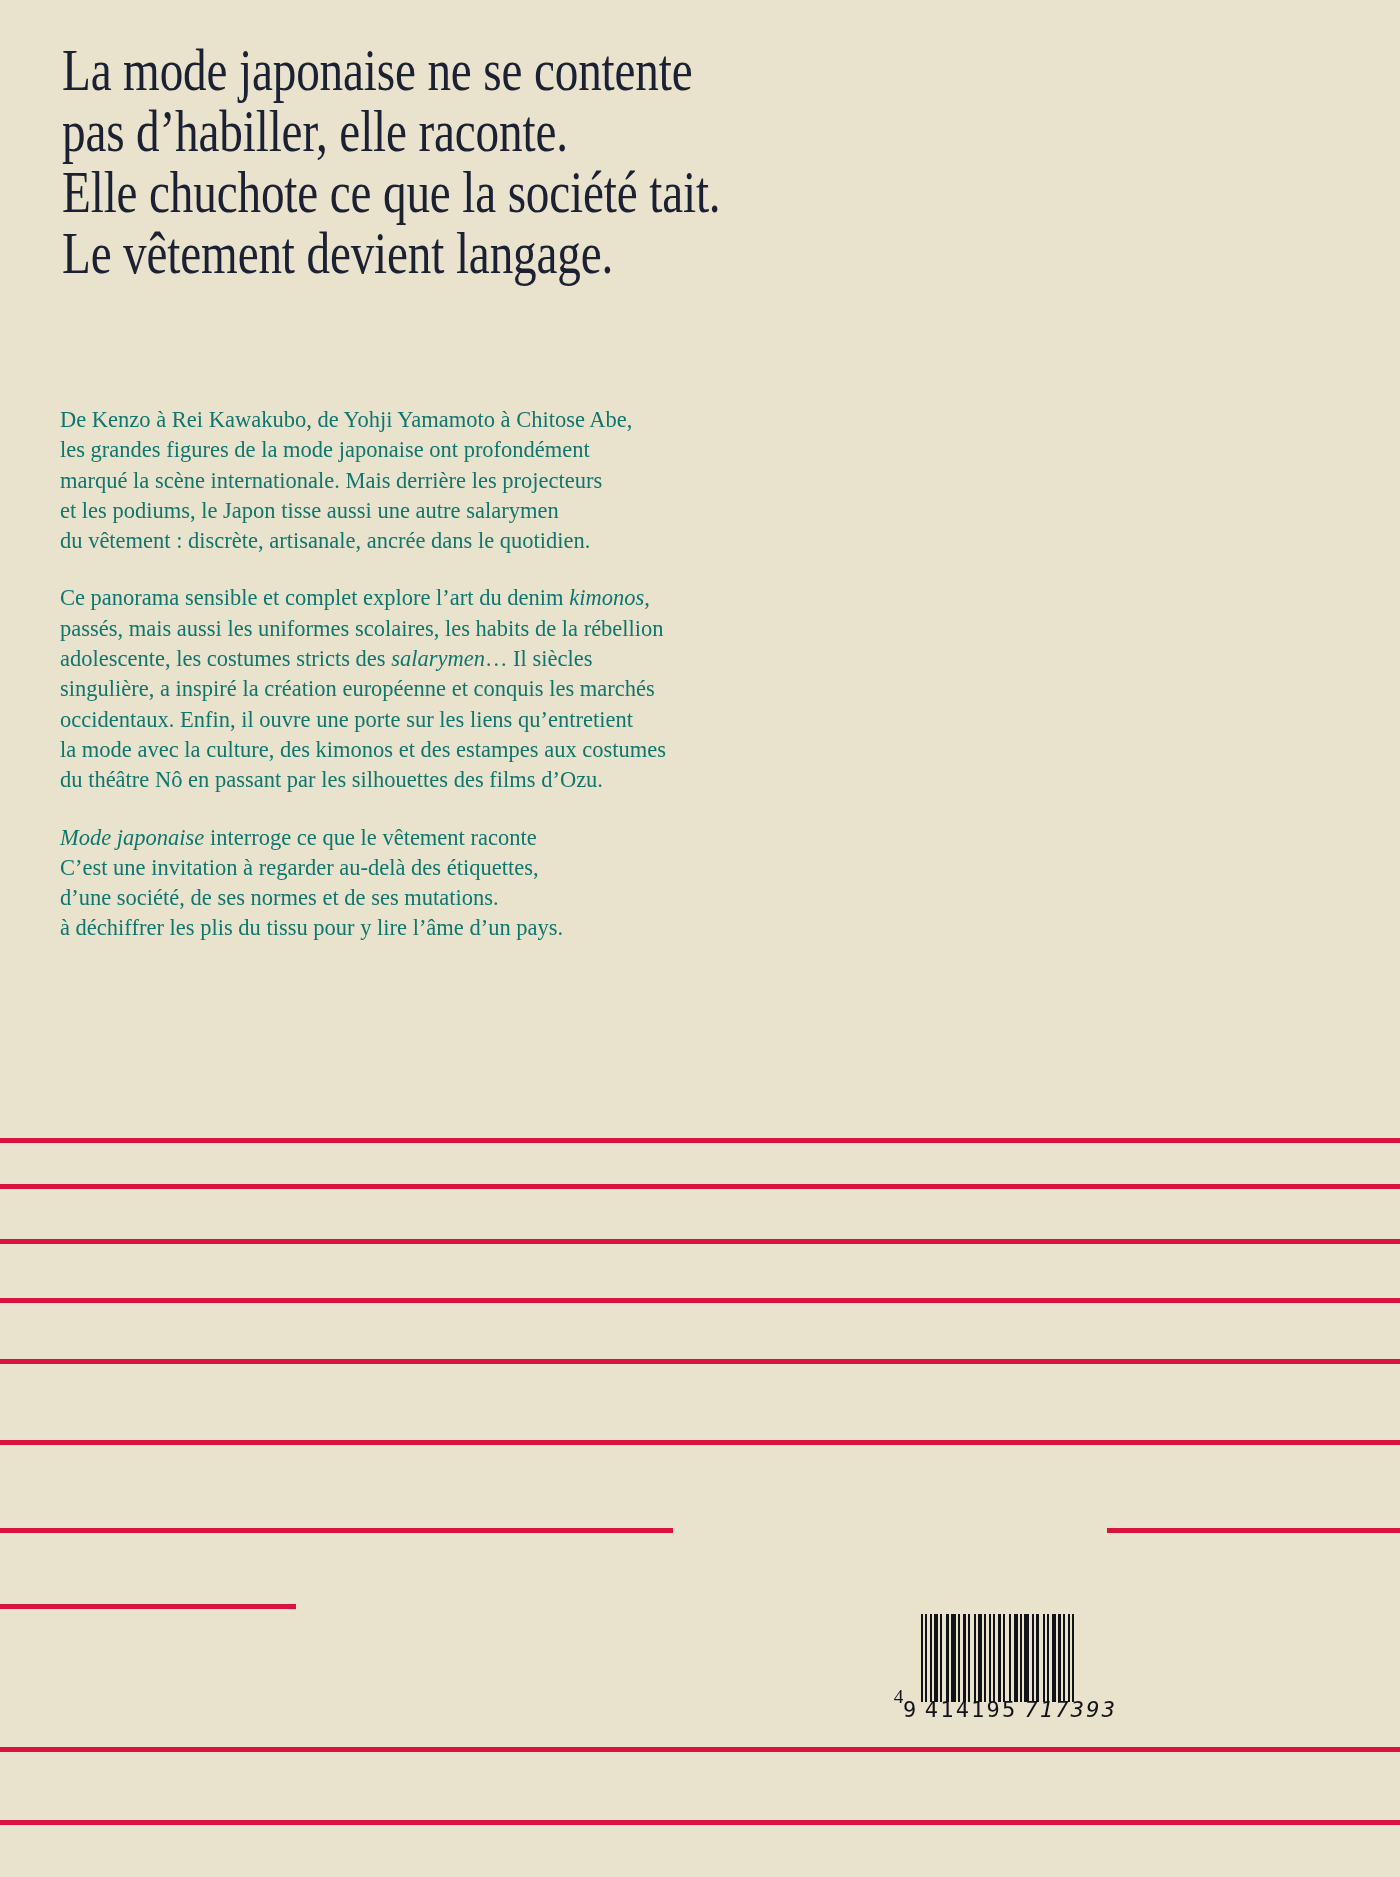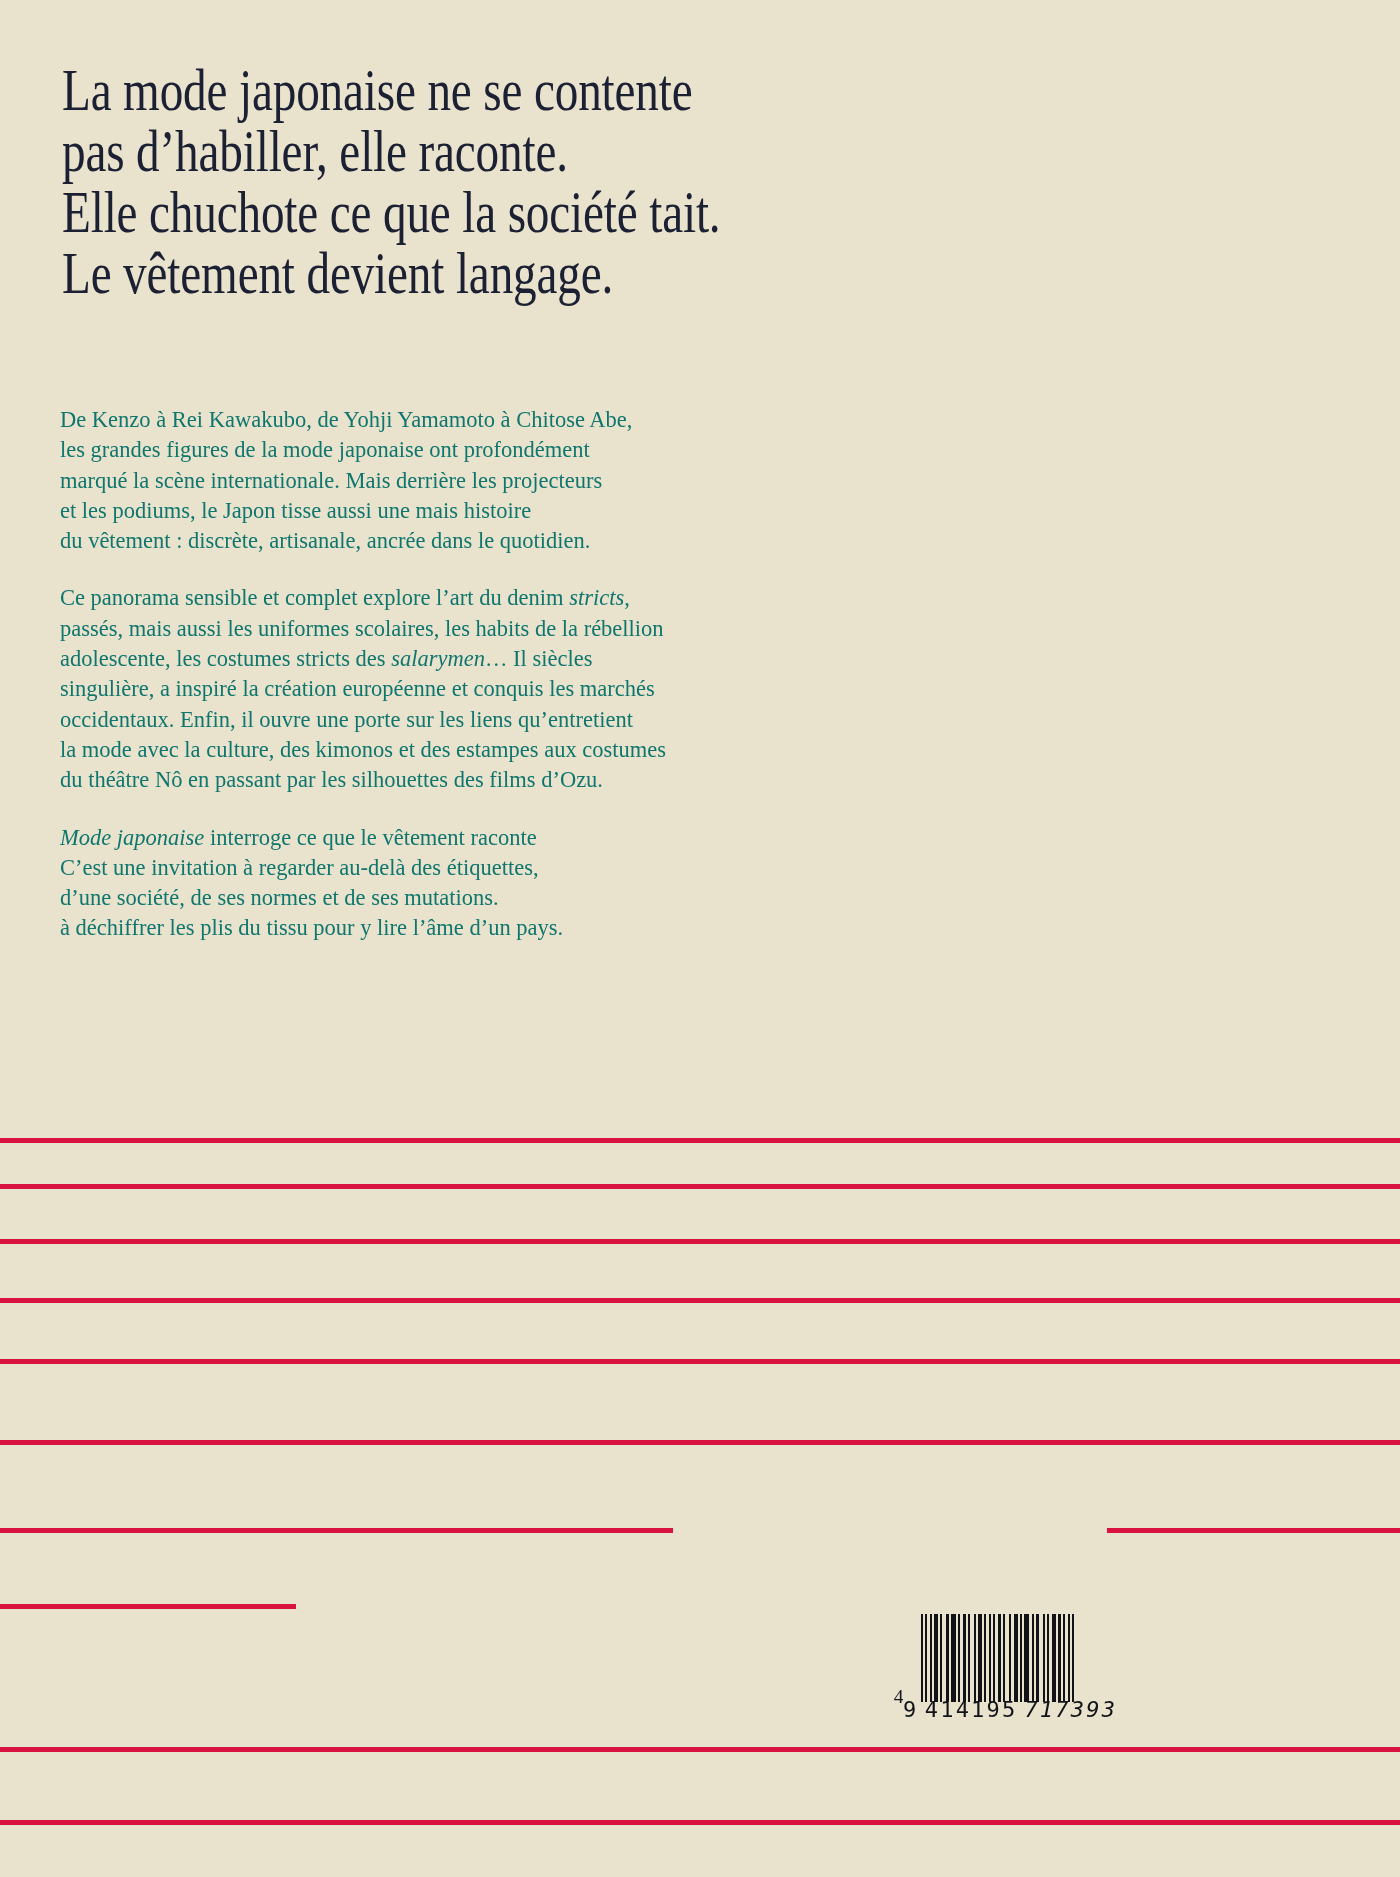--- a/index.html
+++ b/index.html
@@ -14,21 +14,21 @@
     background: #e9e2cd;
     overflow: hidden;
     font-family: "Liberation Serif", "DejaVu Serif", serif;
     color: #1b2033;
   }
 
   
   #headline {
     position: absolute;
     left: 62px;
-    top: 60px;
+    top: 40px;
     width: 900px;
   }
   #headline .hl-line {
     font-family: "Liberation Serif", "DejaVu Serif", serif;
     font-size: 59px;
     line-height: 61px;
     letter-spacing: -0.2px;
     color: #1b2033;
     white-space: nowrap;
     transform: scaleX(0.80);
@@ -127,26 +127,26 @@
     <div class="hl-line">Elle chuchote ce que la société tait.</div>
     <div class="hl-line">Le vêtement devient langage.</div>
   </div>
 
   <div id="body-copy">
 
     <p>
       <span class="ln">De Kenzo à Rei Kawakubo, de Yohji Yamamoto à Chitose Abe,</span>
       <span class="ln">les grandes figures de la mode japonaise ont profondément</span>
       <span class="ln">marqué la scène internationale. Mais derrière les projecteurs</span>
-      <span class="ln">et les podiums, le Japon tisse aussi une mais histoire</span>
+      <span class="ln">et les podiums, le Japon tisse aussi une autre salarymen</span>
       <span class="ln">du vêtement : discrète, artisanale, ancrée dans le quotidien.</span>
     </p>
 
     <p>
-      <span class="ln"><span>Ce panorama sensible et complet explore l’art du denim </span><span class="it">stricts</span><span>,</span></span>
+      <span class="ln"><span>Ce panorama sensible et complet explore l’art du denim </span><span class="it">kimonos</span><span>,</span></span>
       <span class="ln">passés, mais aussi les uniformes scolaires, les habits de la rébellion</span>
       <span class="ln"><span>adolescente, les costumes stricts des </span><span class="it">salarymen</span><span>…  Il siècles</span></span>
       <span class="ln">singulière, a inspiré la création européenne et conquis les marchés</span>
       <span class="ln">occidentaux. Enfin, il ouvre une porte sur les liens qu’entretient</span>
       <span class="ln">la mode avec la culture, des kimonos et des estampes aux costumes</span>
       <span class="ln">du théâtre Nô en passant par les silhouettes des films d’Ozu.</span>
     </p>
 
     <p>
       <span class="ln"><span class="it">Mode japonaise</span><span> interroge ce que le vêtement raconte</span></span>

